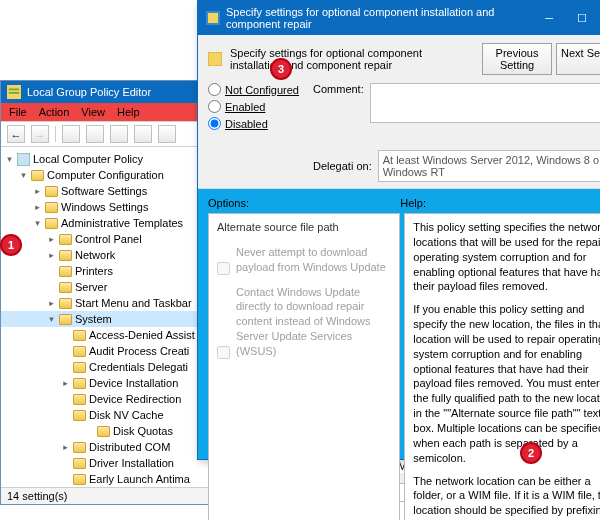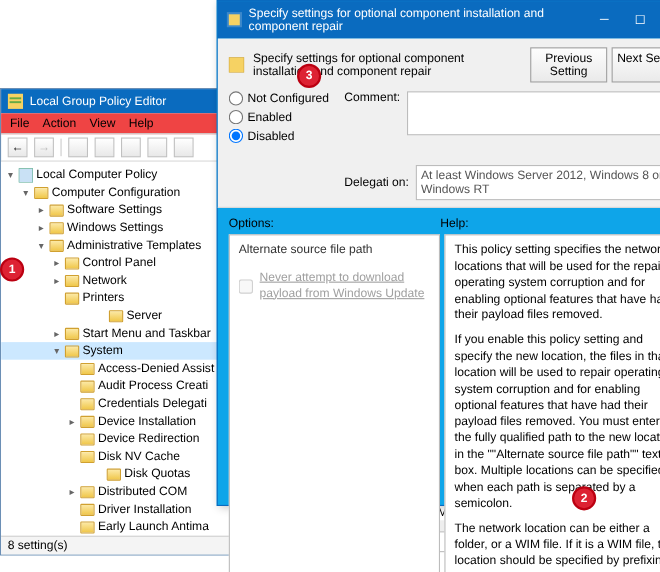--- a/index.html
+++ b/index.html
@@ -24,39 +24,39 @@
 
 .dlg { position: absolute; top: 0; left: 160px; width: 440px; height: 460px; border: 1px solid #0a6bbf; background: #0ea5e9; display: flex; flex-direction: column; box-shadow: 2px 2px 8px rgba(0,0,0,.25); margin-left: 37px; }
 .dlg-title { background: #0a6bbf; color: #fff; padding: 5px 8px; display: flex; align-items: center; gap: 6px; }
 .dlg-title .spacer { flex: 1; }
 .dlg-title .winbtn { width: 32px; height: 18px; display: flex; align-items: center; justify-content: center; color: #fff; }
 .dlg-head { padding: 8px 10px 6px; background: #f0f0f0; border-bottom: 1px solid #d8d8d8; }
 .dlg-head .row1 { display: flex; align-items: center; gap: 8px; }
 .dlg-head .row1 .title-icon { width: 14px; height: 14px; }
 .dlg-head .row1 .nav { margin-left: auto; display: flex; gap: 4px; }
 .dlg-head .row2 { display: flex; gap: 14px; margin-top: 8px; align-items: flex-start; }
-.radios { display: flex; flex-direction: column; gap: 4px; font-size: 11px; }
+.radios { display: flex; flex-direction: column; gap: 4px; font-size: 11px; text-decoration: underline; }
 .radios label { display: flex; align-items: center; gap: 4px; }
 .radios input { margin: 0; }
 .comment-col { flex: 1; display: flex; flex-direction: column; gap: 21px; }
 .comment-col textarea { width: 100%; height: 40px; resize: none; border: 1px solid #bcbcbc; background: #fff; font-size: 11px; padding: 2px; }
 .comment-col .supp { display: flex; align-items: center; gap: 6px; margin-top: 6px; }
 .comment-col .supp .supp-box { flex: 1; border: 1px solid #bcbcbc; background: #fff; padding: 3px 4px; height: 32px; overflow: hidden; color: #555; }
 .btn-std { background: linear-gradient(#fdfdfd,#eaeaea); border: 1px solid #a0a0a0; padding: 3px 2px; min-width: 70px; text-align: center; cursor: default; font-size: 11px; }
 
 .dlg-body { flex: 1; display: flex; flex-direction: column; padding: 6px 10px 0; }
 .dlg-body .labels { display: flex; }
 .dlg-body .labels .opt { width: 46%; padding: 2px 0 4px; }
 .dlg-body .labels .hlp { flex: 1; padding: 2px 0 4px; }
 .panes { flex: 1; display: flex; gap: 4px; }
 .pane { border: 1px solid #bcbcbc; background: #fff; padding: 6px 8px; overflow: hidden; font-size: 11px; line-height: 1.35; }
 .pane.left { width: 46%; }
 .pane.right { flex: 1; }
 .pane.left .sub { color: #333; margin-bottom: 10px; }
-.pane.left .chk { display: flex; gap: 6px; align-items: center; color: #a0a0a0; margin-bottom: 10px; text-decoration: underline; }
+.pane.left .chk { display: flex; gap: 6px; align-items: flex-end; color: #a0a0a0; margin-bottom: 10px; }
 .pane.left .chk input { margin-top: 1px; }
 .pane.right p { margin-bottom: 8px; }
 
 
 .settings-list { position: absolute; top: 416px; left: 234px; width: 360px; border: 1px solid #bcbcbc; background: #fff; font-size: 11px; }
 .settings-list .row { display: flex; align-items: center; padding: 1px 3px; gap: 4px; white-space: nowrap; overflow: hidden; }
 .settings-list .row.sel { background: #0a6bbf; color: #fff; }
 .settings-list .ricon { width: 12px; height: 12px; border: 1px solid #888; background: #fff; flex-shrink: 0; }
 .settings-list .state { margin-left: auto; padding-left: 6px; }
 .settings-list .scroll { height: 10px; background: #eee; display: flex; }
@@ -142,21 +142,21 @@
       <div class="node" style="padding-left: 46px;">
         <span class="exp">▸</span>
         <span class="folder-icon"></span>
         <span class="lbl">Network</span>
       </div>
       <div class="node" style="padding-left: 46px;">
         <span class="exp"></span>
         <span class="folder-icon"></span>
         <span class="lbl">Printers</span>
       </div>
-      <div class="node" style="padding-left: 46px; margin-left: 40px;">
+      <div class="node" style="padding-left: 46px;">
         <span class="exp"></span>
         <span class="folder-icon"></span>
         <span class="lbl">Server</span>
       </div>
       <div class="node" style="padding-left: 46px;">
         <span class="exp">▸</span>
         <span class="folder-icon"></span>
         <span class="lbl">Start Menu and Taskbar</span>
       </div>
       <div class="node sel" style="padding-left: 46px;">
@@ -209,21 +209,21 @@
         <span class="folder-icon"></span>
         <span class="lbl">Driver Installation</span>
       </div>
       <div class="node" style="padding-left: 60px;">
         <span class="exp"></span>
         <span class="folder-icon"></span>
         <span class="lbl">Early Launch Antima</span>
       </div>
     </div>
   <div class="gpe-status">
-    <span>8 setting(s)</span>
+    <span>14 setting(s)</span>
   </div>
 </div>
 
 <div class="settings-list" id="settings-list">
 <div class="row">
       <span class="ricon"></span>
       <span style="overflow: hidden; text-overflow: ellipsis;">Do not display Manage Your Server page at logon</span>
       <span class="state">Not</span>
     </div>
     <div class="row sel">
@@ -313,20 +313,24 @@
       <div class="opt">Options:</div>
       <div class="hlp">Help:</div>
     </div>
     <div class="panes">
       <div class="pane left">
         <div class="sub">Alternate source file path</div>
         <div class="chk">
             <input type="checkbox" disabled="" style="">
             <span>Never attempt to download payload from Windows Update</span>
           </div>
+        <div class="chk">
+            <input type="checkbox" disabled="" style="">
+            <span>Contact Windows Update directly to download repair content instead of Windows Server Update Services (WSUS)</span>
+          </div>
       </div>
       <div class="pane right">
         <p>This policy setting specifies the network locations that will be used for the repair of operating system corruption and for enabling optional features that have had their payload files removed.</p>
         <p>If you enable this policy setting and specify the new location, the files in that location will be used to repair operating system corruption and for enabling optional features that have had their payload files removed. You must enter the fully qualified path to the new location in the ""Alternate source file path"" text box. Multiple locations can be specified when each path is separated by a semicolon.</p>
         <p>The network location can be either a folder, or a WIM file. If it is a WIM file, the location should be specified by prefixing the path with "wim:" and include the index of the image to use in the WIM file. For example "wim:\\server\share\install.wim:3".</p>
 
       </div>
     </div>
   </div>
 

